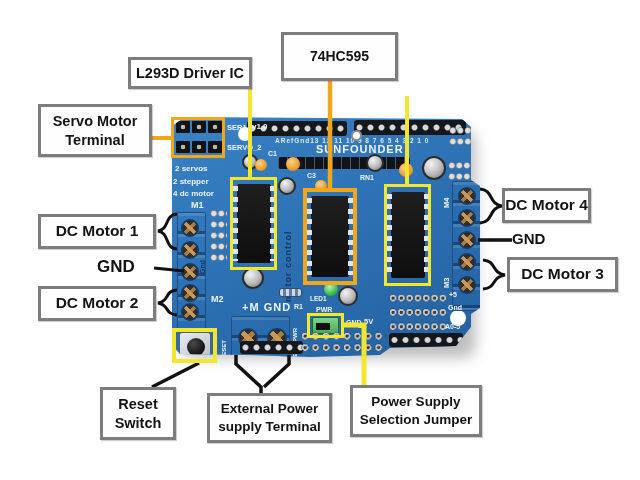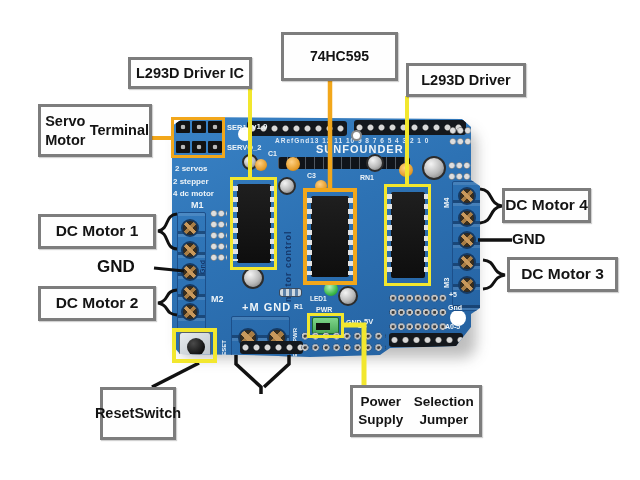--- a/index.html
+++ b/index.html
@@ -1,20 +1,20 @@
 <!DOCTYPE html>
 <html><head>
 <meta charset="utf-8">
 <style>
   html,body{margin:0;padding:0;background:#fff;}
   #canvas{position:relative;width:640px;height:480px;background:#ffffff;overflow:hidden;
           font-family:"Liberation Sans",sans-serif;}
   
   .lbl{position:absolute;background:#fefefe;border:3px solid #7d7d7d;box-sizing:border-box;
-       display:flex;align-items:center;justify-content:center;
+       display:flex;flex-direction:column;align-items:center;justify-content:center;
        font-weight:bold;color:#141414;text-align:center;line-height:1.3;
        box-shadow:1px 1px 1px rgba(0,0,0,0.18);}
   .gndtxt{position:absolute;font-weight:bold;color:#111;}
   
   .hl{position:absolute;border-style:solid;box-sizing:border-box;}
   .hl-y{border-color:#f2e72e;}
   .hl-o{border-color:#f2a71b;}
   
   #board-shadow{position:absolute;left:180px;top:130px;width:296px;height:228px;
                 background:rgba(40,40,40,0.30);filter:blur(7px);border-radius:14px;}
@@ -194,39 +194,40 @@
   <div class="lbl" style="left:38px;top:104px;width:114px;height:53px;font-size:14.5px;">
     <div>Servo Motor</div>
     <div>Terminal</div>
   </div>
   <div class="lbl" style="left:128px;top:57px;width:124px;height:32px;font-size:14.5px;">
     <div>L293D Driver IC</div>
   </div>
   <div class="lbl" style="left:281px;top:32px;width:117px;height:49px;font-size:14px;">
     <div>74HC595</div>
   </div>
-  <div class="lbl" style="left:406px;top:63px;width:120px;height:34px;font-size:14.5px;">
-    <div>L293D Driver</div>
-  </div>
   <div class="lbl" style="left:502px;top:188px;width:89px;height:35px;font-size:15.5px;">
     <div>DC Motor 4</div>
   </div>
   <div class="gndtxt" style="left:512px;top:230px;font-size:15px;">GND</div>
   <div class="lbl" style="left:507px;top:257px;width:111px;height:35px;font-size:15.5px;">
     <div>DC Motor 3</div>
   </div>
   <div class="lbl" style="left:38px;top:214px;width:118px;height:35px;font-size:15.5px;">
     <div>DC Motor 1</div>
   </div>
   <div class="gndtxt" style="left:97px;top:257px;font-size:17px;">GND</div>
   <div class="lbl" style="left:38px;top:286px;width:118px;height:35px;font-size:15.5px;">
     <div>DC Motor 2</div>
   </div>
   <div class="lbl" style="left:100px;top:387px;width:76px;height:53px;font-size:14.5px;">
     <div>Reset</div>
     <div>Switch</div>
   </div>
+  <div class="lbl" style="left:207px;top:393px;width:125px;height:50px;font-size:13.5px;">
+    <div>External Power</div>
+    <div>supply Terminal</div>
+  </div>
   <div class="lbl" style="left:350px;top:385px;width:132px;height:52px;font-size:13.5px;">
     <div>Power Supply</div>
     <div>Selection Jumper</div>
   </div>
 
 </div>
 
 </body></html>

